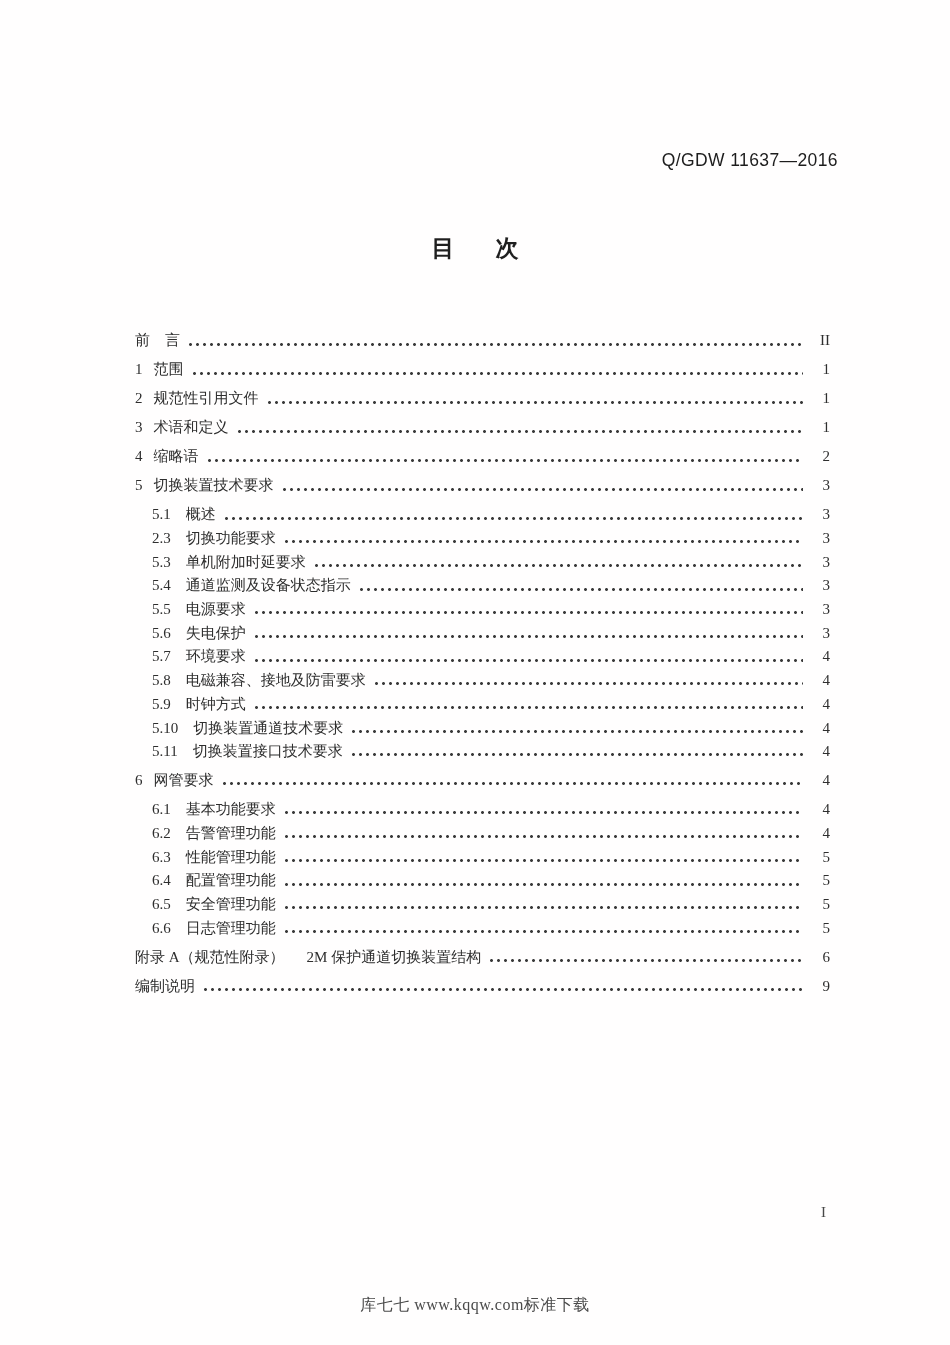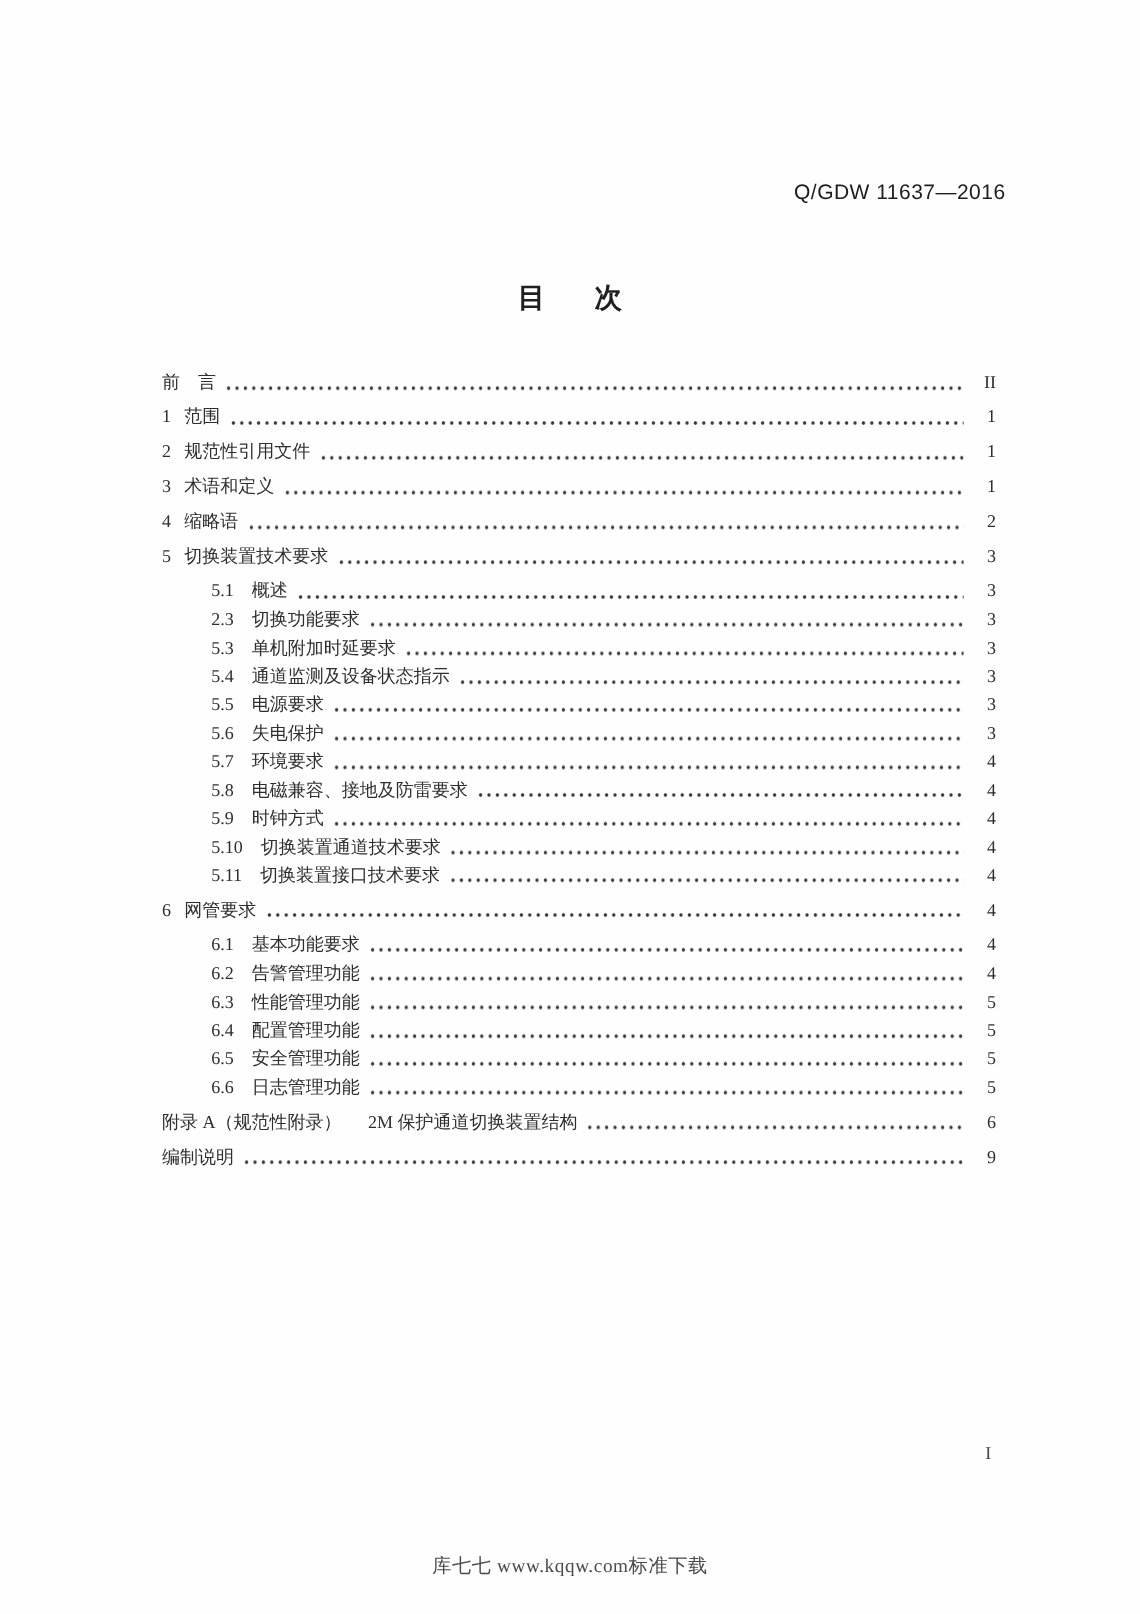--- a/index.html
+++ b/index.html
@@ -20,33 +20,33 @@
     color: #1d1d1d;
   }
 
   .title {
     position: absolute; top: 233px; left: 0; width: 100%;
     text-align: center;
     font-size: 23px; font-weight: 700; color: #1f1f1f;
     letter-spacing: 9px; text-indent: 9px; 
   }
 
-  .toc { position: absolute; left: 135px; top: 305px; width: 695px; }
+  .toc { position: absolute; left: 135px; top: 326px; width: 695px; }
 
   .toc-row {
     display: flex; align-items: flex-end;
     height: 23.7px; font-size: 15px; line-height: 1.15;
     color: #2e2e2e;
   }
   .toc-row.gap { margin-top: 5.3px; }
   .toc-row.level1 { padding-left: 17px; }
 
   .toc-num { white-space: pre; margin-right: 11px; }
   .toc-num:empty { display: none; }
-  .toc-row.level1 .toc-num { margin-right: 15px; margin-left: 24px; }
+  .toc-row.level1 .toc-num { margin-right: 15px; }
   .toc-row.wide-num .toc-num { margin-right: 22px; }
   .toc-label { white-space: pre; }
 
   .leader {
     flex: 1; height: 12px; min-width: 20px;
     margin: 0 5px 1px 7px;
     background-image: radial-gradient(circle, #3a3a3a 1.15px, rgba(0,0,0,0) 1.7px);
     background-size: 7px 5px;
     background-repeat: repeat-x;
     background-position: 0 calc(100% - 2px);

